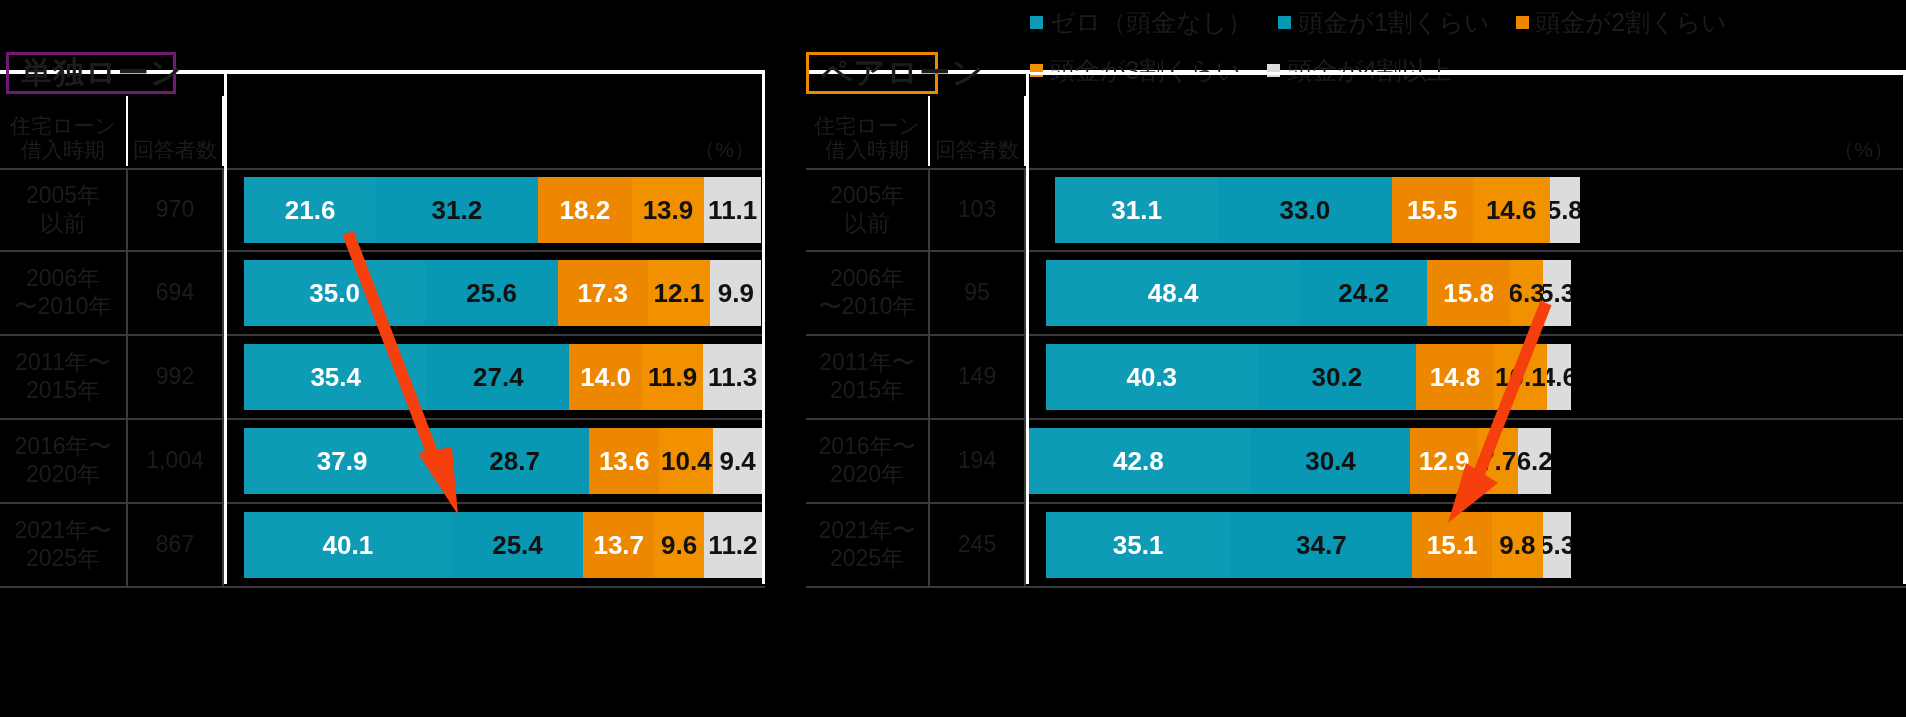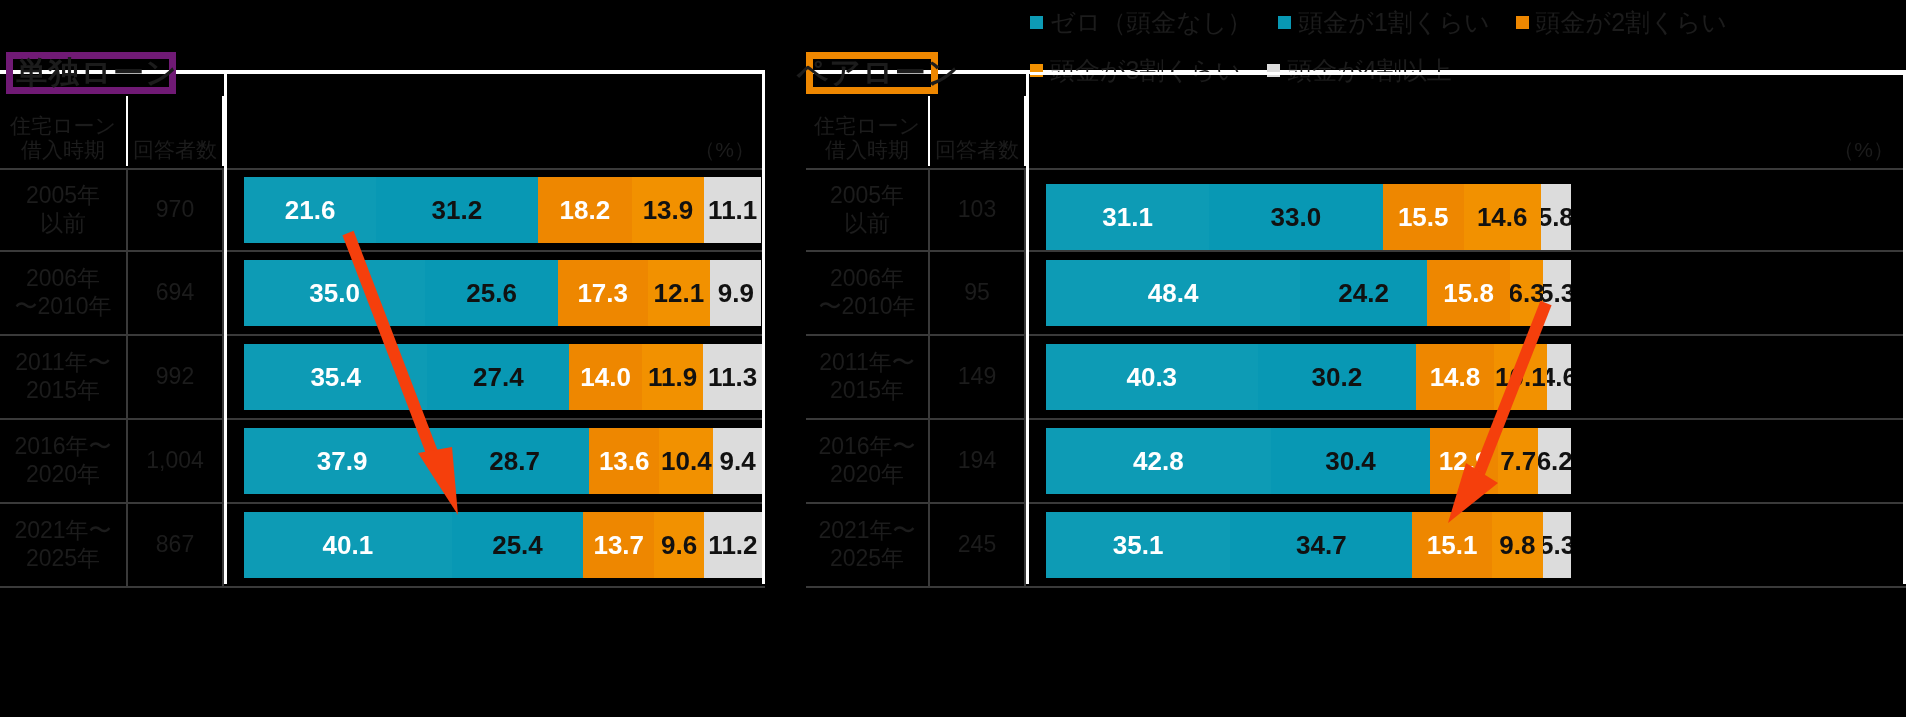--- a/index.html
+++ b/index.html
@@ -6,22 +6,22 @@
   body{width:1906px;height:717px;position:relative;overflow:hidden;
        font-family:"Liberation Sans","DejaVu Sans",sans-serif;}
   .panel{position:absolute;top:0;height:717px;width:953px;}
   .panel.left{left:0;}
   .panel.right{left:953px;}
 
   
   .wband{position:absolute;background:#ffffff;}
 
   
-  .titlebox{position:absolute;box-sizing:border-box;border:7px solid #701a75;
-            display:flex;align-items:center;padding-left:12px;justify-content:center;}
+  .titlebox{position:absolute;box-sizing:border-box;border:3px solid #701a75;
+            display:flex;align-items:center;padding-left:12px;}
   .titlebox.orange{border-color:#ee8700;}
   .titlebox span{font-size:31px;font-weight:700;color:#1c1c1c;letter-spacing:1px;
                  white-space:nowrap;}
   .thead{position:absolute;box-sizing:border-box;display:flex;}
   .hcell{box-sizing:border-box;display:flex;align-items:flex-end;justify-content:center;
          color:#1c1c1c;font-size:21px;line-height:1.15;text-align:center;
          padding-bottom:4px;border-right:2px solid #ffffff;}
   .hcell.last{border-right:none;}
   .pct{color:#1c1c1c;font-size:21px;}
 
@@ -218,21 +218,21 @@
 
 <div id="rows-right">
     <div class="row first" style="left: 806px; top: 168px; width: 1100px; height: 84px;">
       <div class="c-period" style="width: 124px;">
         <div>
           <div>2005年</div>
           <div>以前</div>
         </div>
       </div>
       <div class="c-count" style="width: 96px;">103</div>
-      <div class="c-bar" style="flex: 1 1 0%; padding-left: 20px; align-items: flex-end;">
+      <div class="c-bar" style="flex: 1 1 0%; padding-left: 29px;">
         <div class="bar" style="width: 525px;">
           <div class="seg" style="width: 163.275px; background: rgb(13, 155, 181); color: rgb(255, 255, 255);">31.1</div>
           <div class="seg" style="width: 173.25px; background: rgb(8, 152, 180); color: rgb(17, 17, 17);">33.0</div>
           <div class="seg" style="width: 81.375px; background: rgb(238, 135, 0); color: rgb(255, 255, 255);">15.5</div>
           <div class="seg" style="width: 76.65px; background: rgb(242, 145, 0); color: rgb(17, 17, 17);">14.6</div>
           <div class="seg" style="width: 30.45px; background: rgb(220, 220, 220); color: rgb(17, 17, 17);">5.8</div>
         </div>
       </div>
     </div>
     <div class="row" style="left: 806px; top: 252px; width: 1100px; height: 84px;">
@@ -272,21 +272,21 @@
       </div>
     </div>
     <div class="row" style="left: 806px; top: 420px; width: 1100px; height: 84px;">
       <div class="c-period" style="width: 124px;">
         <div>
           <div>2016年〜</div>
           <div>2020年</div>
         </div>
       </div>
       <div class="c-count" style="width: 96px;">194</div>
-      <div class="c-bar" style="flex: 1 1 0%; padding-left: 20px;">
+      <div class="c-bar" style="flex: 1 1 0%; ">
         <div class="bar" style="width: 525px;">
           <div class="seg" style="width: 224.7px; background: rgb(13, 155, 181); color: rgb(255, 255, 255);">42.8</div>
           <div class="seg" style="width: 159.6px; background: rgb(8, 152, 180); color: rgb(17, 17, 17);">30.4</div>
           <div class="seg" style="width: 67.725px; background: rgb(238, 135, 0); color: rgb(255, 255, 255);">12.9</div>
           <div class="seg" style="width: 40.425px; background: rgb(242, 145, 0); color: rgb(17, 17, 17);">7.7</div>
           <div class="seg" style="width: 32.55px; background: rgb(220, 220, 220); color: rgb(17, 17, 17);">6.2</div>
         </div>
       </div>
     </div>
     <div class="row" style="left: 806px; top: 504px; width: 1100px; height: 84px;">

